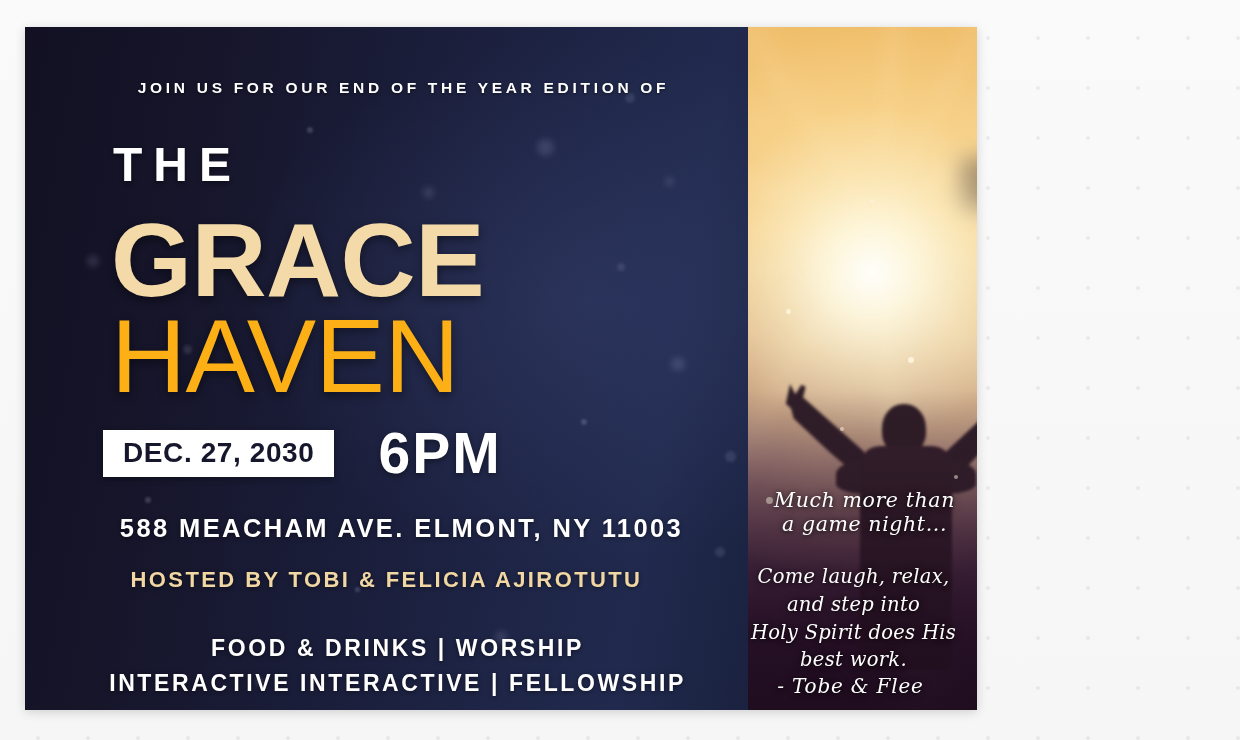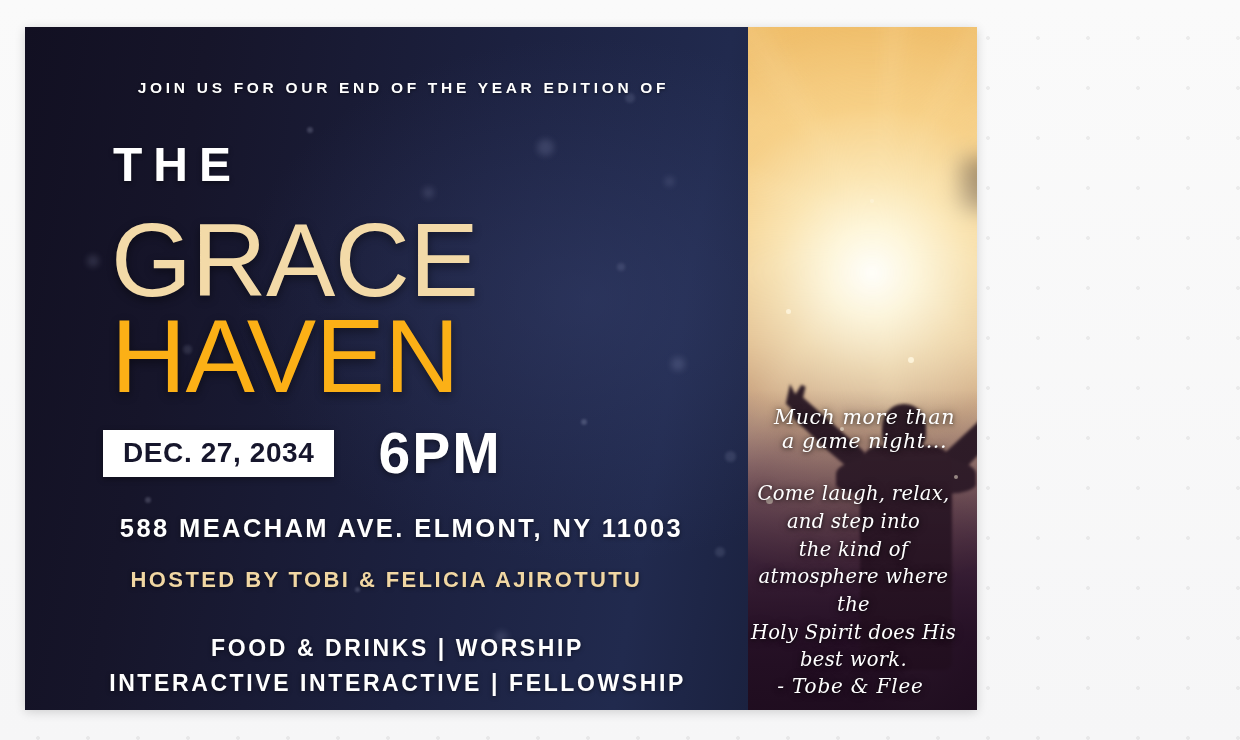--- a/index.html
+++ b/index.html
@@ -67,21 +67,21 @@
     font-weight:700;
     letter-spacing:11px;
     line-height:1;
     text-shadow:0 2px 5px rgba(0,0,0,.45);
   }
 
   .word-grace {
     margin:10px 0 0 86px;
     color:#f3daa8;
     font-size:104px;
-    font-weight:400;
+    font-weight:700;
     letter-spacing:-0.5px;
     line-height:.96;
     text-shadow:0 3px 10px rgba(0,0,0,.45);
   }
   .word-haven {
     margin:-4px 0 0 86px;
     color:#fcb016;
     font-size:104px;
     font-weight:400;
     letter-spacing:-0.5px;
@@ -329,21 +329,21 @@
 
       <div class="kicker">JOIN US FOR OUR END OF THE YEAR EDITION OF</div>
 
       <div class="word-the">THE</div>
 
       <div class="word-grace">GRACE</div>
 
       <div class="word-haven">HAVEN</div>
 
       <div class="date-time-row">
-        <div class="date-badge">DEC. 27, 2034</div>
+        <div class="date-badge">DEC. 27, 2030</div>
         <div class="time-text">6PM</div>
       </div>
 
       <div class="address">588 MEACHAM AVE. ELMONT, NY 11003</div>
 
       <div class="hosted">HOSTED BY TOBI &amp; FELICIA AJIROTUTU</div>
 
       <div class="features">
         <div>FOOD &amp; DRINKS | WORSHIP</div>
         <div>INTERACTIVE INTERACTIVE | FELLOWSHIP</div>
@@ -388,20 +388,19 @@
       <span class="sparkle" style="left:18px;  top:470px; width:7px; height:7px; opacity:.85;"></span>
       <span class="sparkle" style="left:404px; top:240px; width:4px; height:4px; opacity:.6;"></span>
     </div>
 
     <div class="bottom-veil"></div>
 
     <div class="quote-block">
       <div class="quote-lead">Much more than a game night...</div>
       <div class="quote-body">
         <div>Come laugh, relax, and step into</div>
-        <div>the kind of atmosphere where the</div>
         <div>Holy Spirit does His best work.</div>
       </div>
       <div class="quote-sign">- Tobe &amp; Flee</div>
     </div>
 
   </div>
 </div>
 
 </body></html>

